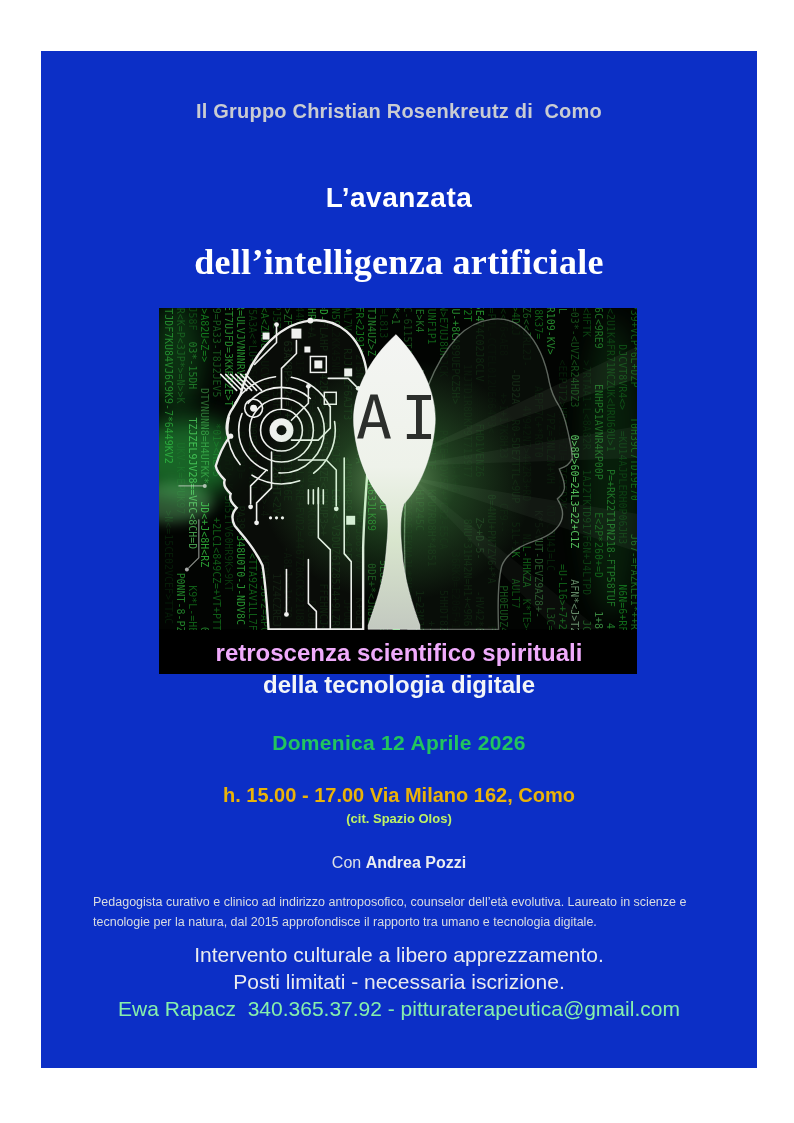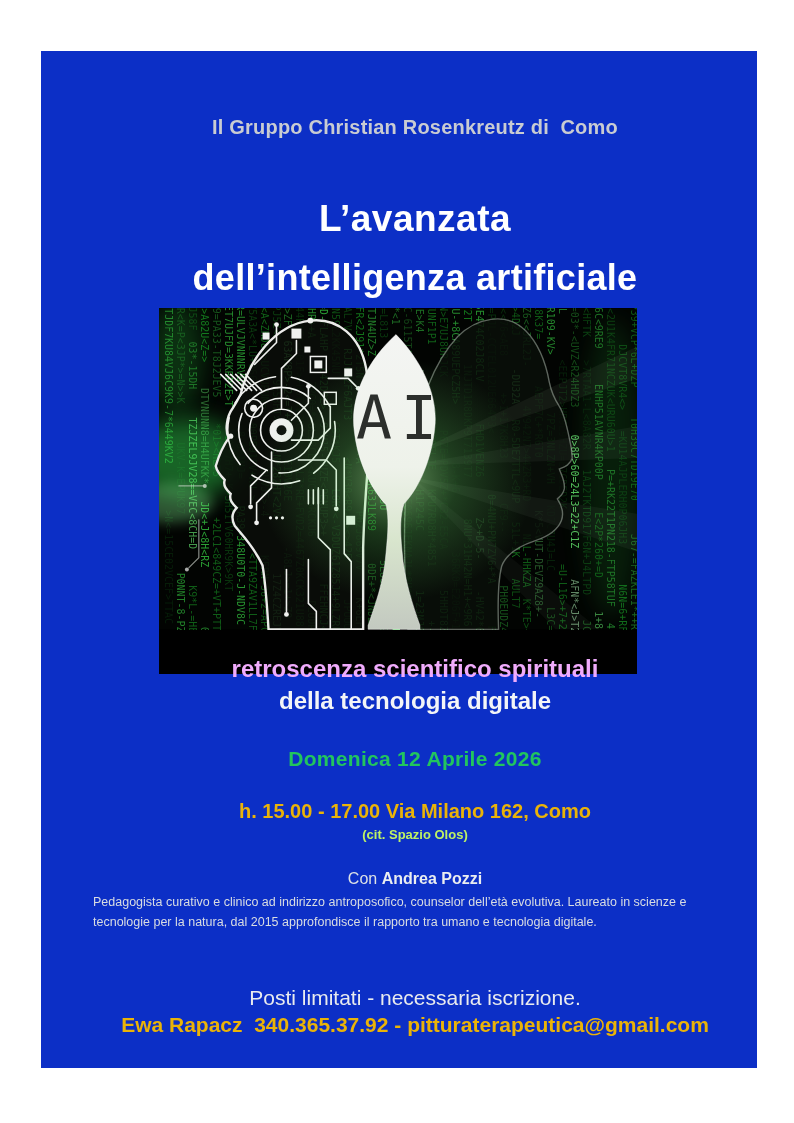--- a/index.html
+++ b/index.html
@@ -1,36 +1,36 @@
 <!DOCTYPE html>
 <html><head>
 <meta charset="utf-8">
 <style>
   html,body{margin:0;padding:0;}
   body{background:#888;font-family:"Liberation Sans",sans-serif;}
   .page{position:relative;width:794px;height:1123px;background:#ffffff;overflow:hidden;margin:0 auto;}
   .poster{position:absolute;left:41px;top:51px;width:716px;height:1017px;background:#0c2fc6;}
-  .line{position:absolute;left:0;width:100%;text-align:center;white-space:pre-wrap;margin:16px;}
+  .line{position:absolute;left:0;width:100%;text-align:center;white-space:pre-wrap;margin:0;}
   .group-name{top:49px;font-size:20px;font-weight:bold;color:#c9ccd2;letter-spacing:.2px;}
   .invite{top:86px;font-size:18px;color:#d9dce1;}
-  .title1{top:131px;font-size:37px;font-weight:bold;color:#ffffff;letter-spacing:.5px;}
-  .title2{top:190px;font-size:36px;font-weight:bold;color:#ffffff;letter-spacing:.3px;}
+  .title1{top:131px;font-size:28px;font-weight:bold;color:#ffffff;letter-spacing:.5px;}
+  .title2{top:190px;font-size:36px;font-weight:bold;color:#ffffff;letter-spacing:.3px;font-family:Liberation Serif, serif;}
   .hero{position:absolute;left:118px;top:257px;width:478px;height:366px;background:#000;}
   .hero svg{display:block;}
   .sub1{top:588px;font-size:24px;font-weight:bold;color:#f0abfc;}
   .sub2{top:620px;font-size:24px;font-weight:bold;color:#f3f5f7;}
   .date{top:680px;font-size:21px;font-weight:bold;color:#22c55e;letter-spacing:.3px;}
   .timeplace{top:733px;font-size:20px;font-weight:bold;color:#eab308;}
   .venue{top:760px;font-size:13px;font-weight:bold;color:#bef264;}
   .speaker{top:803px;font-size:16px;color:#dde1e5;}
   .speaker b{color:#eaedf0;}
   .bio{position:absolute;left:40px;top:829px;width:640px;text-align:left;font-size:12.5px;line-height:20px;color:#d9dde2;margin:12px;}
   .f1{top:892px;font-size:21px;font-weight:normal;color:#e9ebee;}
   .f2{top:919px;font-size:21px;font-weight:normal;color:#e9ebee;}
-  .f3{top:946px;font-size:21px;font-weight:bold;color:#eab308;}
+  .f3{top:946px;font-size:21px;font-weight:normal;color:#86efac;}
   .mglyph{font-family:"DejaVu Sans Mono",monospace;font-size:10px;}
   .ai-text{font-family:"DejaVu Sans Mono",monospace;font-size:60px;letter-spacing:9px;fill:#2c2f2c;}
   .trace{stroke:#f0f1ef;stroke-width:1.6;fill:none;stroke-linecap:round;stroke-linejoin:round;}
   .trace-dim{stroke:#cfd4cd;stroke-width:1.2;fill:none;stroke-linecap:round;opacity:.65;}
   .node{fill:#f0f1ef;}
 </style>
 </head>
 <body>
 
 <div class="page">
@@ -285,17 +285,18 @@
     <div class="line timeplace">h. 15.00 - 17.00 Via Milano 162, Como</div>
     <div class="line venue">(cit. Spazio Olos)</div>
 
     <div class="line speaker"><span>Con </span><b>Andrea Pozzi</b></div>
 
     <p class="bio">
       <span>Pedagogista curativo e clinico ad indirizzo antroposofico, counselor dell’età evolutiva. Laureato in scienze e</span><br>
       <span>tecnologie per la natura, dal 2015 approfondisce il rapporto tra umano e tecnologia digitale.</span>
     </p>
 
+    <div class="line f1">Intervento culturale a libero apprezzamento.</div>
     <div class="line f2">Posti limitati - necessaria iscrizione.</div>
     <div class="line f3">Ewa Rapacz  340.365.37.92 - pitturaterapeutica@gmail.com</div>
 
   </div>
 </div>
 
 </body></html>

